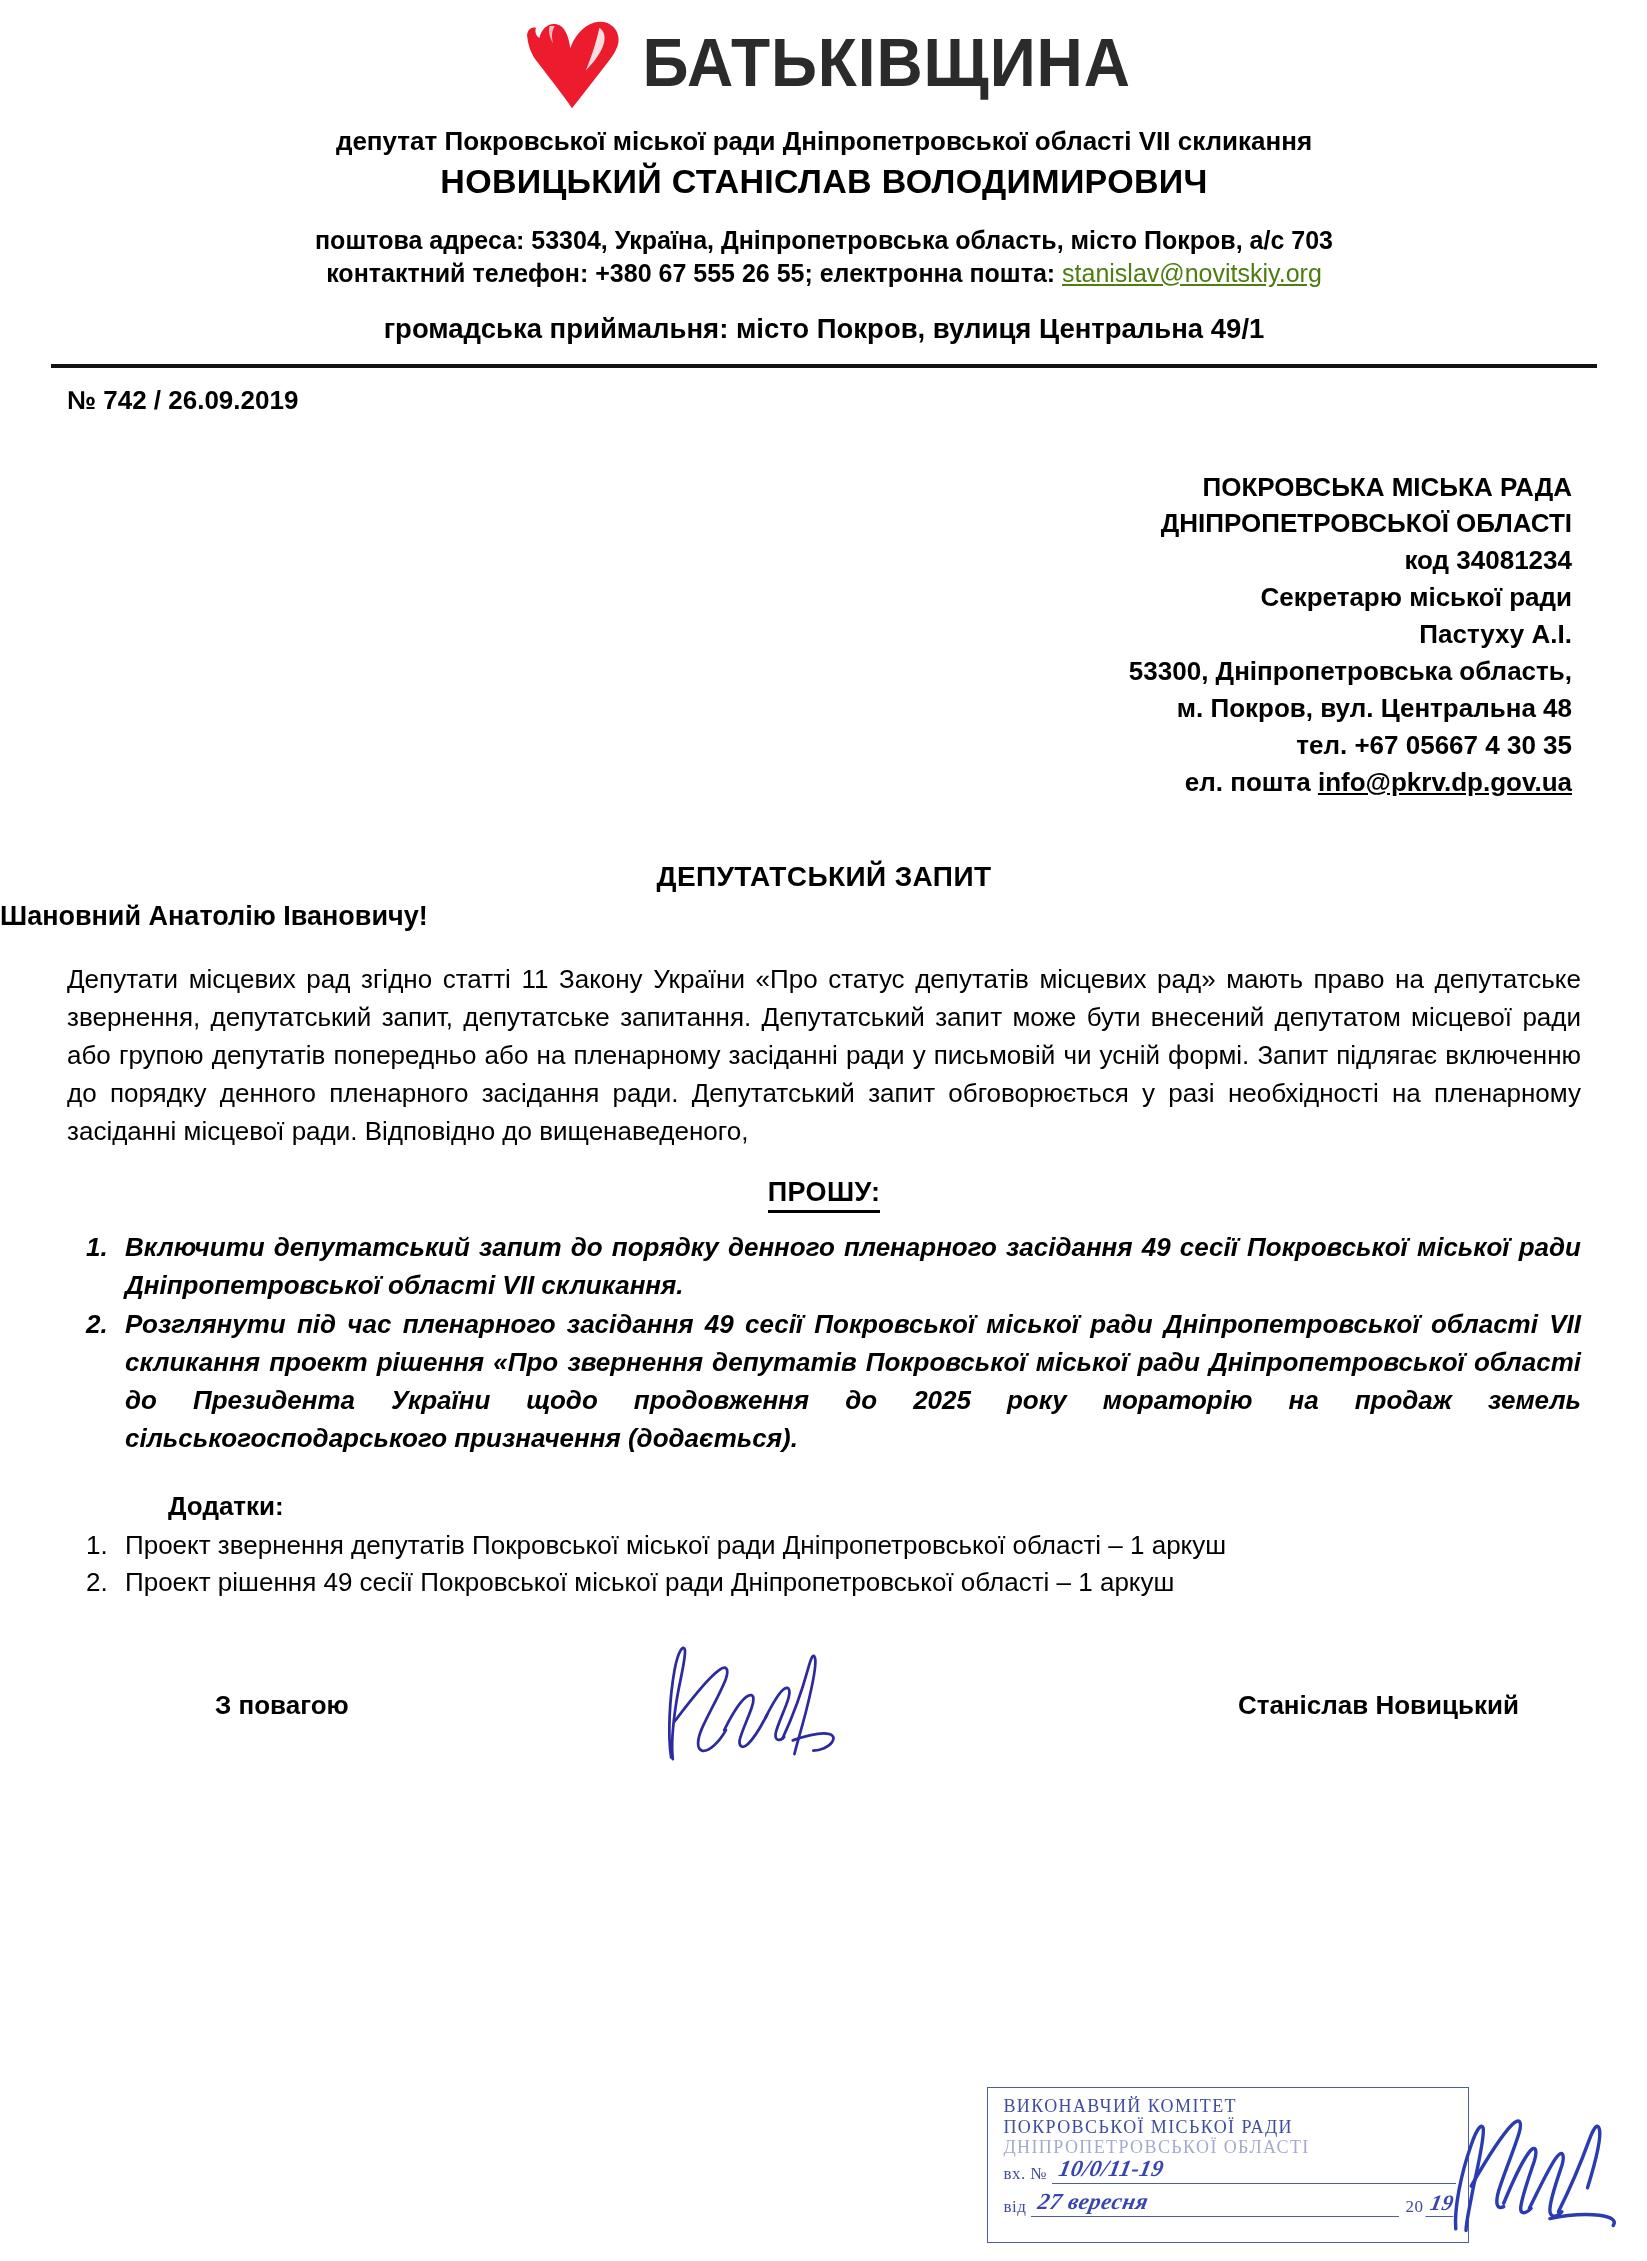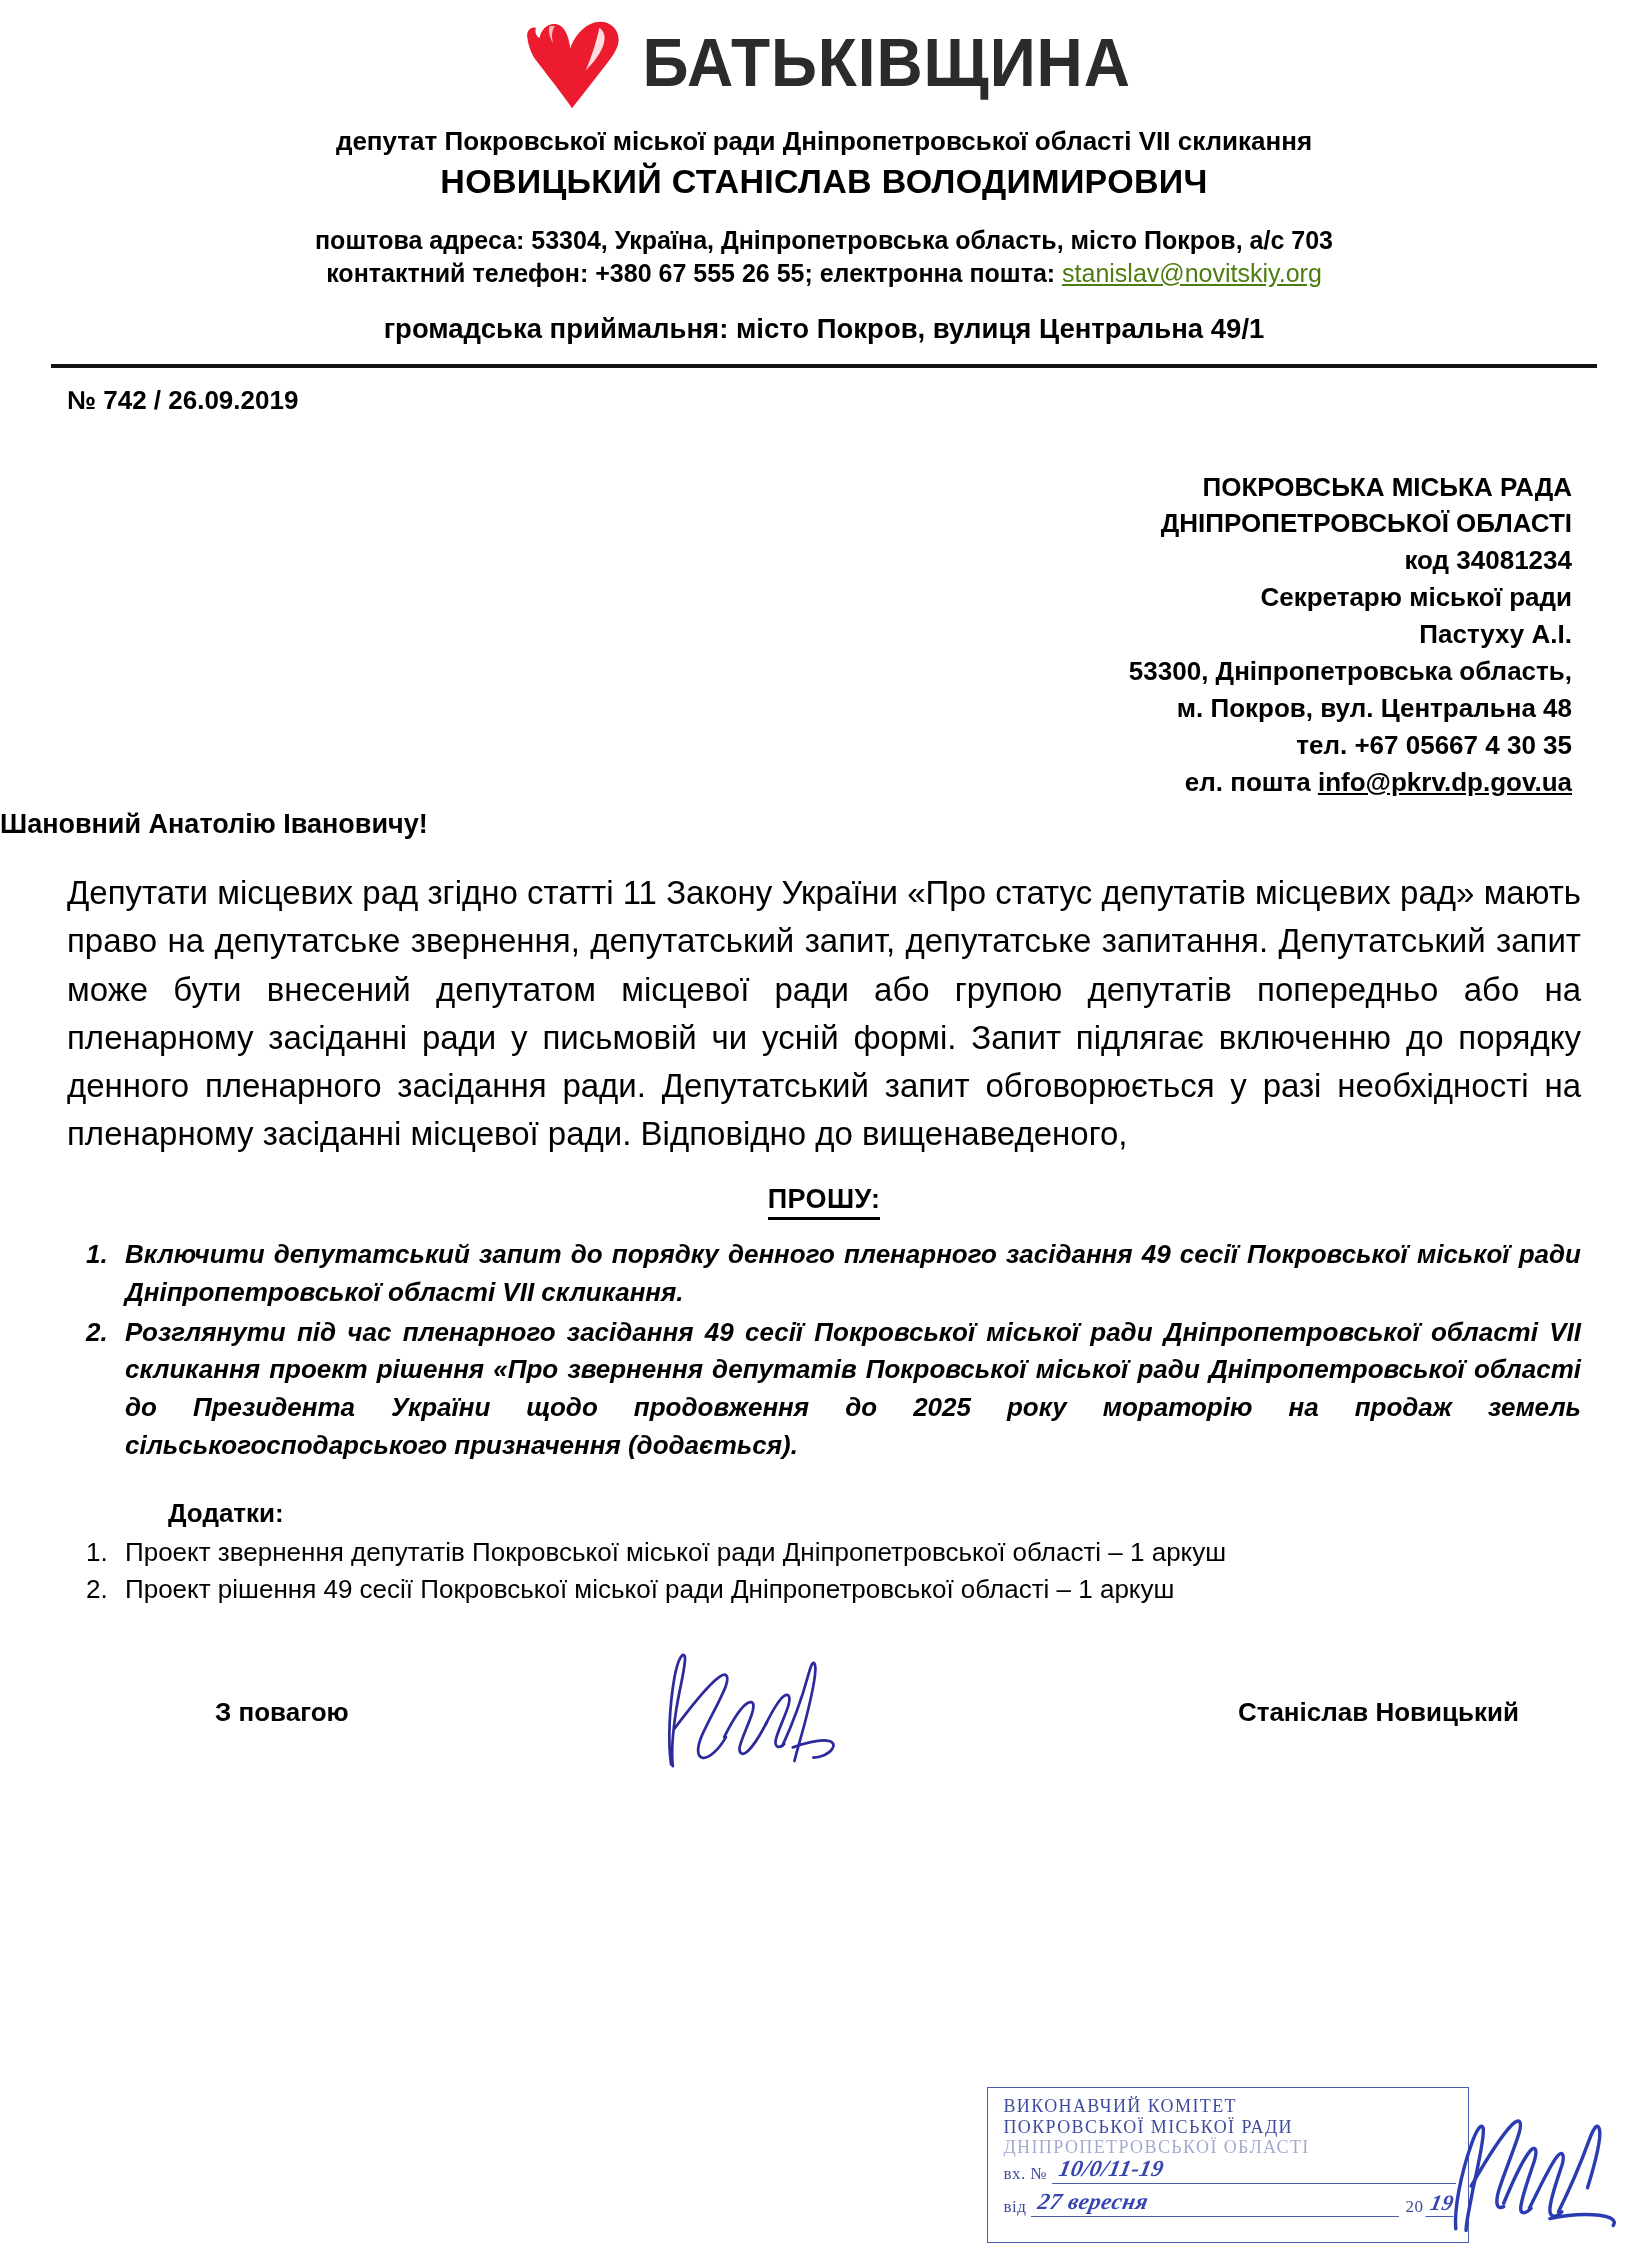--- a/index.html
+++ b/index.html
@@ -121,21 +121,21 @@
   }
   .doc-greeting {
     font-size: 27px;
     font-weight: 700;
     margin-top: 8.6px;
   }
 
   
   .body-text {
     margin: 29px 67px 0 67px;
-    font-size: 33px;
+    font-size: 26px;
     line-height: 1.46;
     text-align: justify;
     text-align-last: left;
   }
 
   .proshu {
     text-align: center;
     font-size: 27px;
     font-weight: 700;
     margin-top: 26px;
@@ -333,20 +333,21 @@
     <span class="rcp-line">ДНІПРОПЕТРОВСЬКОЇ ОБЛАСТІ</span>
     <span class="rcp-line">код 34081234</span>
     <span class="rcp-line">Секретарю міської ради</span>
     <span class="rcp-line">Пастуху А.І.</span>
     <span class="rcp-line">53300, Дніпропетровська область,</span>
     <span class="rcp-line">м. Покров, вул. Центральна 48</span>
     <span class="rcp-line">тел. +67 05667 4 30 35</span>
     <span class="rcp-line"><span>ел. пошта </span><a class="rcp-email" href="#">info@pkrv.dp.gov.ua</a></span>
   </div>
 
+  <div class="doc-title">ДЕПУТАТСЬКИЙ ЗАПИТ</div>
   <div class="doc-greeting">Шановний Анатолію Івановичу!</div>
 
   <div class="body-text">Депутати місцевих рад згідно статті 11 Закону України «Про статус депутатів місцевих рад» мають право на депутатське звернення, депутатський запит, депутатське запитання. Депутатський запит може бути внесений депутатом місцевої ради або групою депутатів попередньо або на пленарному засіданні ради у письмовій чи усній формі. Запит підлягає включенню до порядку денного пленарного засідання ради. Депутатський запит обговорюється у разі необхідності на пленарному засіданні місцевої ради. Відповідно до вищенаведеного,</div>
 
   <div class="proshu"><span>ПРОШУ:</span></div>
 
   <div class="requests">
     <div class="req-item">
       <div class="req-num">1.</div>
       <div class="req-text">Включити депутатський запит до порядку денного пленарного засідання 49 сесії Покровської міської ради Дніпропетровської області VII скликання.</div>

